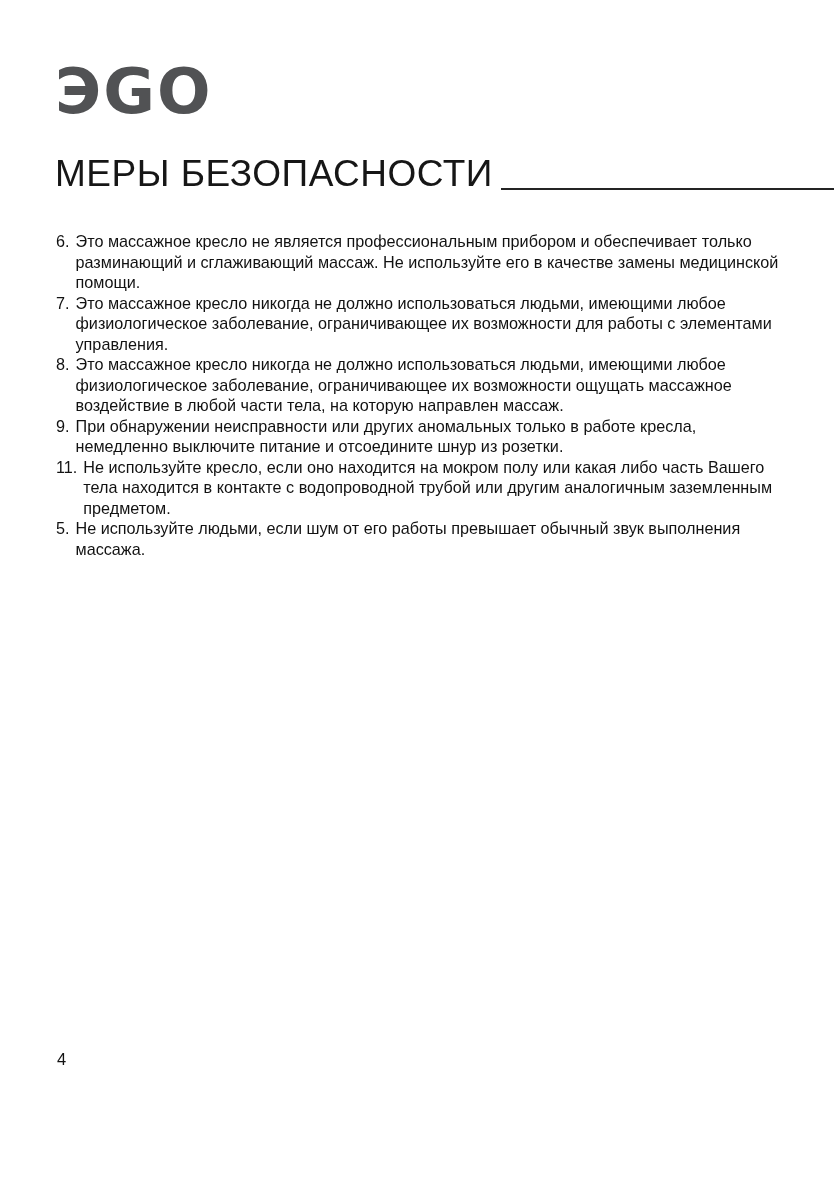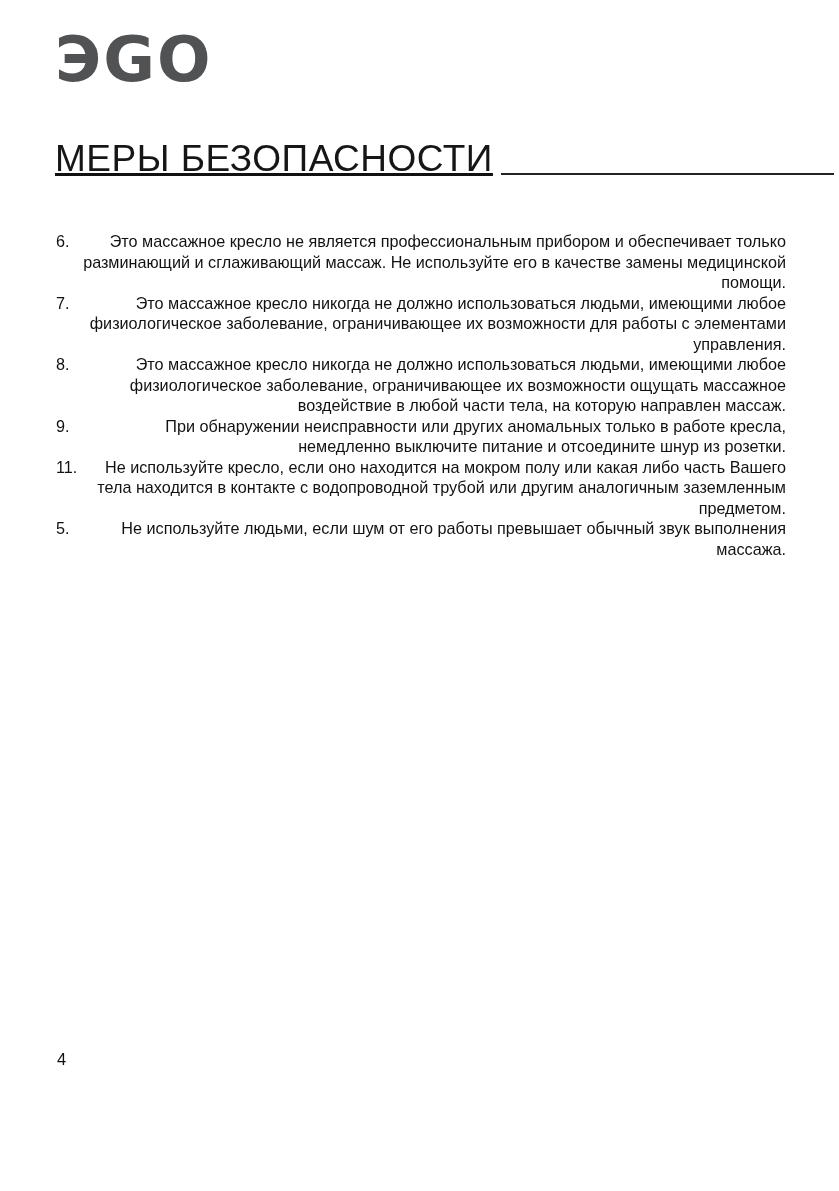--- a/index.html
+++ b/index.html
@@ -14,37 +14,36 @@
     color: #111111;
     overflow: hidden;
   }
   .page {
     position: absolute;
     inset: 0;
     background: #ffffff;
   }
   .logo {
     position: absolute;
-    top: 28px;
+    top: 60px;
     left: 55px;
     font-family: "DejaVu Sans", sans-serif;
     font-weight: bold;
     font-size: 63px;
     line-height: 1;
     letter-spacing: 2px;
     color: #515254;
   }
   .title-row {
     position: absolute;
-    top: 140px;
+    top: 155px;
     left: 55px;
     right: 5px;
     display: flex;
     align-items: flex-end;
-    text-decoration: underline;
   }
   .title {
     font-size: 37px;
     line-height: 1.05;
     font-weight: 400;
     color: #161616;
     letter-spacing: 0.5px;
     white-space: nowrap;
   }
   .title-rule {
@@ -66,21 +65,20 @@
   .item {
     display: flex;
   }
   .item .num {
     flex: 0 0 auto;
     white-space: pre;
     padding-right: 6px;
   }
   .item .text {
     flex: 1 1 auto;
-    text-align: right;
   }
   .page-number {
     position: absolute;
     left: 57px;
     top: 1050px;
     font-size: 16.5px;
     color: #121212;
   }
 </style>
 </head>

